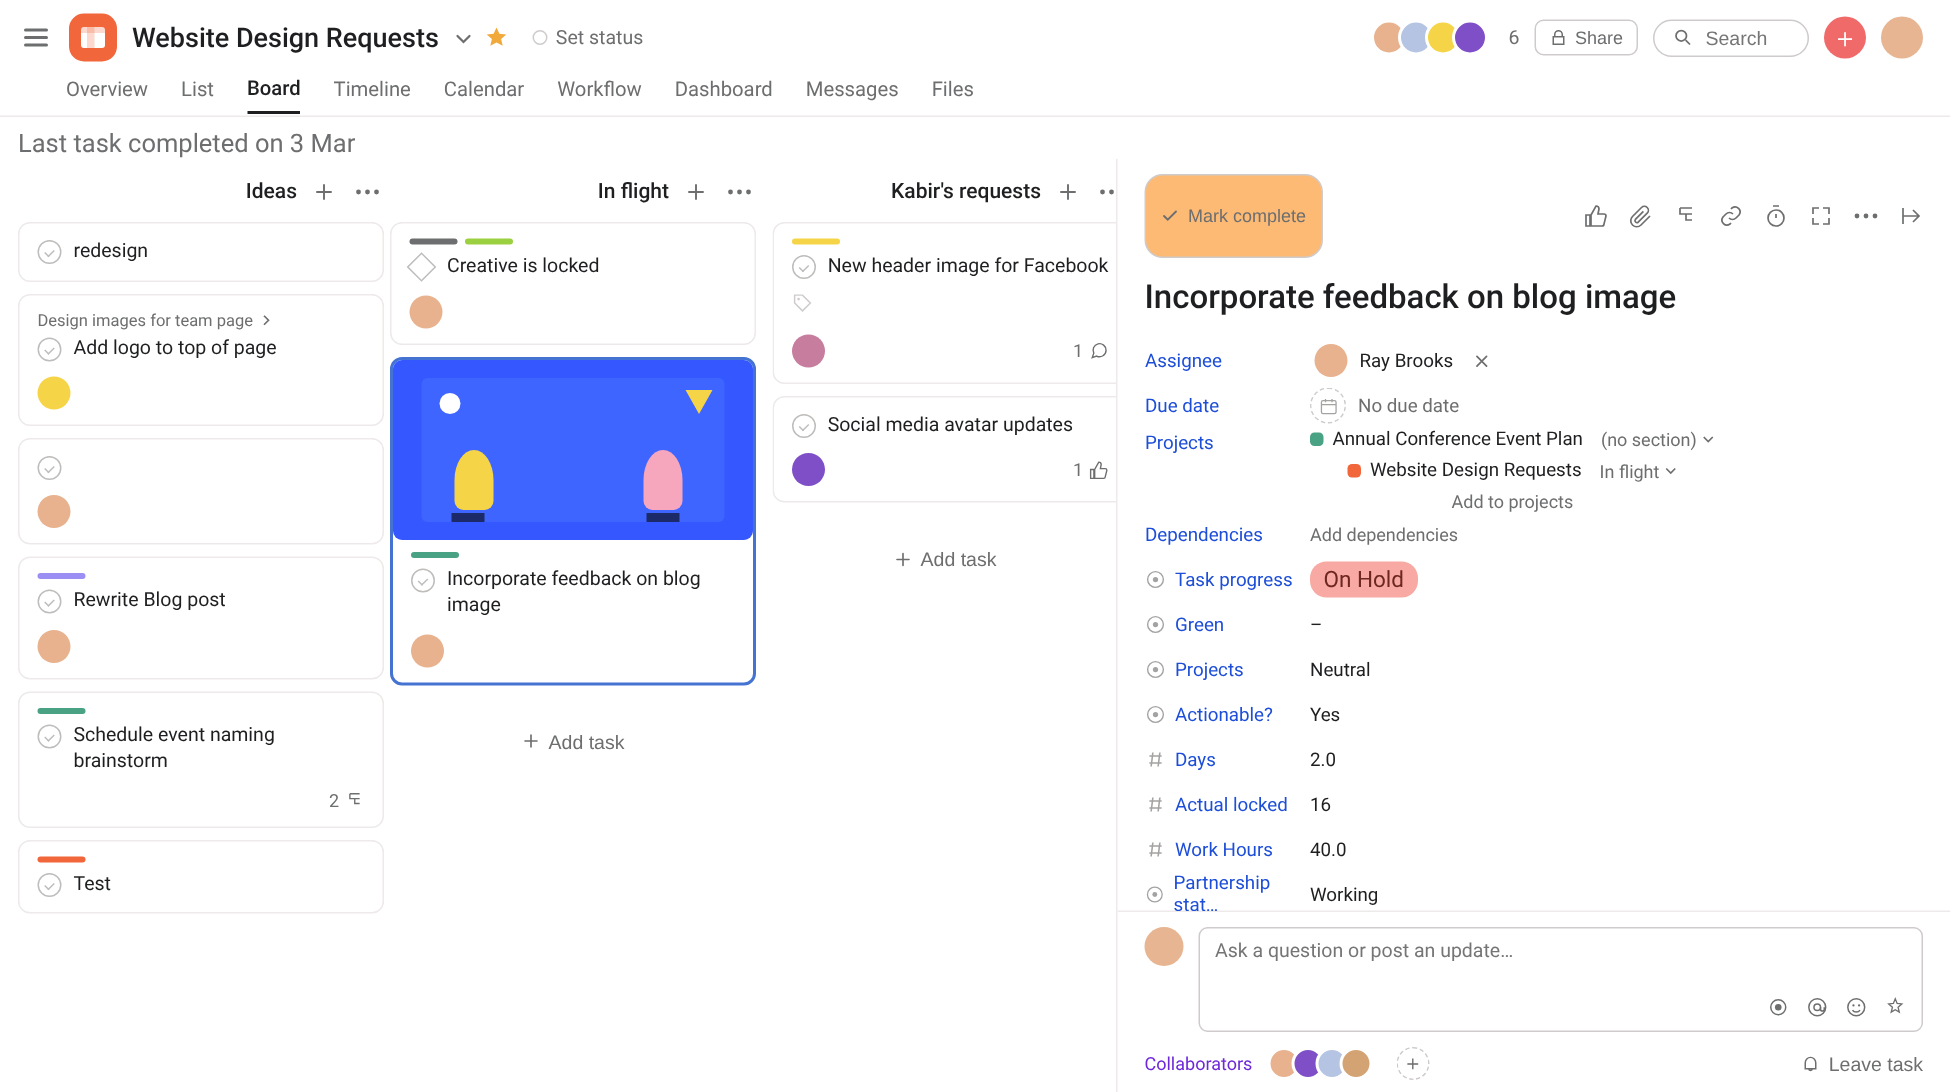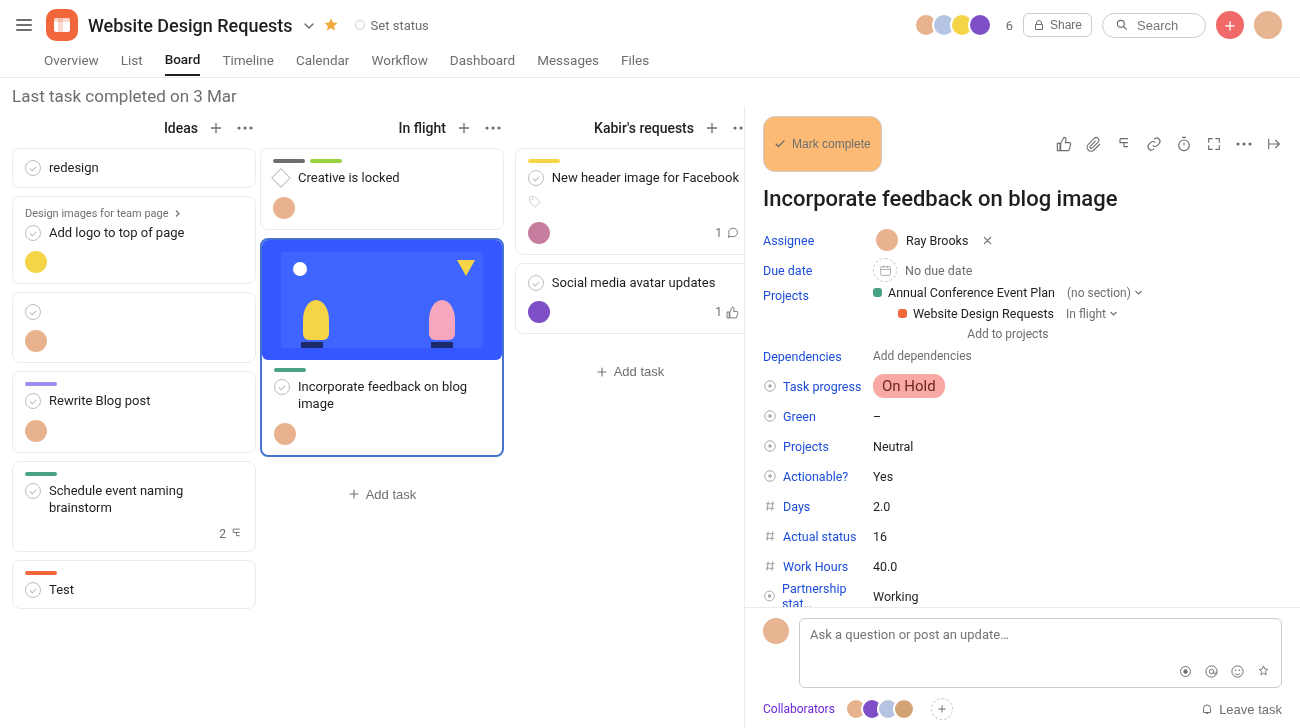--- a/index.html
+++ b/index.html
@@ -593,21 +593,21 @@
             </div>
             <div class="field-val">
               <span>2.0</span>
             </div>
           </div>
           <div class="field-row">
             <div class="field-label">
               <svg class="field-icon" viewBox="0 0 24 24">
                 <path stroke="currentColor" stroke-width="1.8" d="M5 8h14M5 16h14M9 4L7 20M17 4l-2 16"></path>
               </svg>
-              <span>Actual status</span>
+              <span>Actual locked</span>
             </div>
             <div class="field-val">
               <span>16</span>
             </div>
           </div>
           <div class="field-row">
             <div class="field-label">
               <svg class="field-icon" viewBox="0 0 24 24">
                 <path stroke="currentColor" stroke-width="1.8" d="M5 8h14M5 16h14M9 4L7 20M17 4l-2 16"></path>
               </svg>

